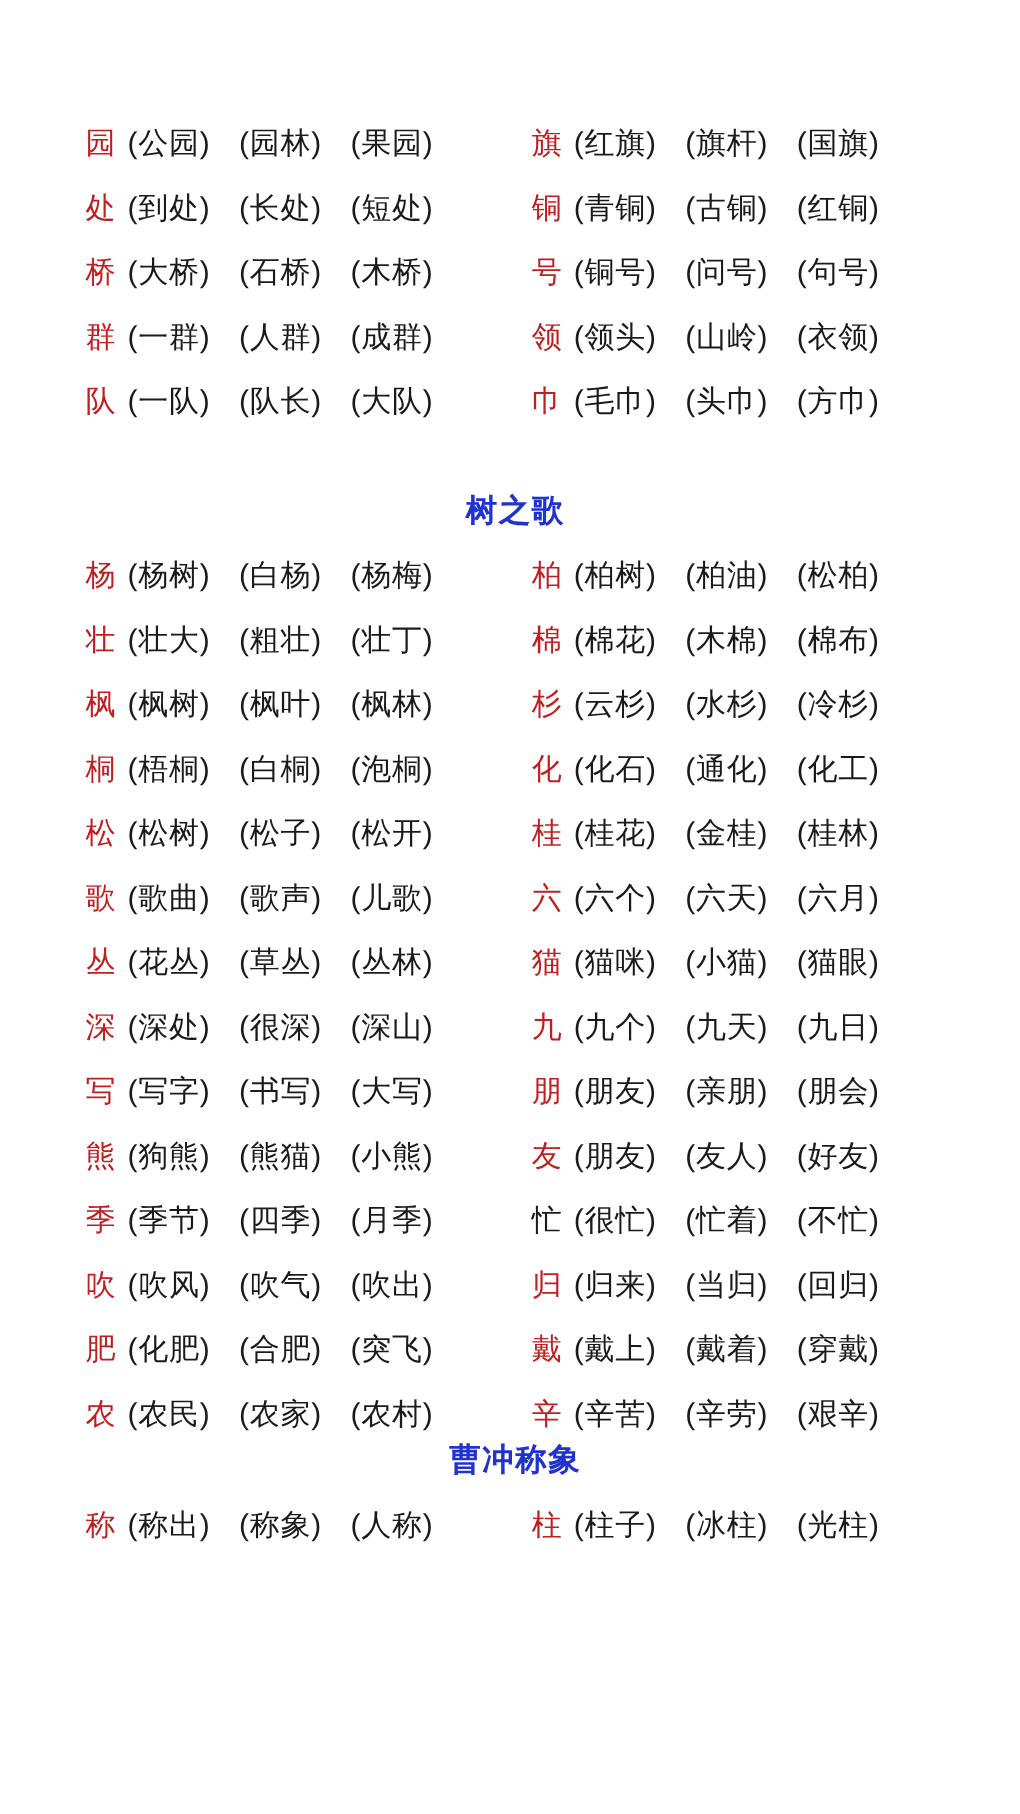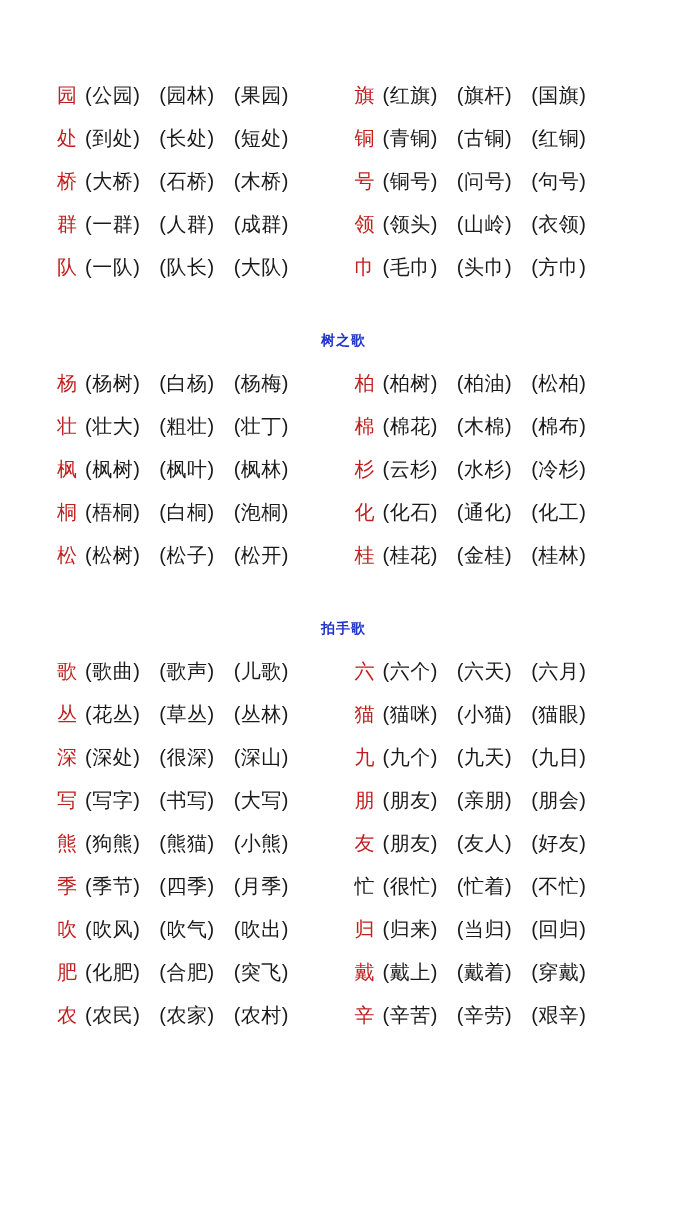--- a/index.html
+++ b/index.html
@@ -15,21 +15,21 @@
     color: var(--text-color, #1a1a1a);
   }
   #worksheet {
     padding: 74px 50px 0 57px;
     box-sizing: border-box;
   }
   .section-title {
     height: 43px;
     line-height: 43px;
     text-align: center;
-    font-size: 14px;
+    font-size: 21px;
     font-weight: 700;
     color: var(--heading-color, #2033cc);
     margin-top: 30px;
     letter-spacing: 1px;
   }
   .section-title.tight {
     margin-top: -12px;
   }
   .word-row {
     display: flex;
@@ -204,21 +204,20 @@
         </div>
         <div class="entry">
           <span class="headword">桂</span>
           <span class="word-item">(桂花)</span>
           <span class="word-item">(金桂)</span>
           <span class="word-item">(桂林)</span>
         </div>
       </div>
     </section>
     <section>
-      <h2 class="section-title" style="margin: 30px 0px 0px;">拍手歌</h2>
       <div class="word-row">
         <div class="entry">
           <span class="headword">歌</span>
           <span class="word-item">(歌曲)</span>
           <span class="word-item">(歌声)</span>
           <span class="word-item">(儿歌)</span>
         </div>
         <div class="entry">
           <span class="headword">六</span>
           <span class="word-item">(六个)</span>
@@ -334,13 +333,30 @@
           <span class="word-item">(农村)</span>
         </div>
         <div class="entry">
           <span class="headword">辛</span>
           <span class="word-item">(辛苦)</span>
           <span class="word-item">(辛劳)</span>
           <span class="word-item">(艰辛)</span>
         </div>
       </div>
     </section>
+    <section>
+      <h2 class="section-title tight" style="margin: -12px 0px 0px;">曹冲称象</h2>
+      <div class="word-row">
+        <div class="entry">
+          <span class="headword">称</span>
+          <span class="word-item">(称出)</span>
+          <span class="word-item">(称象)</span>
+          <span class="word-item">(人称)</span>
+        </div>
+        <div class="entry">
+          <span class="headword">柱</span>
+          <span class="word-item">(柱子)</span>
+          <span class="word-item">(冰柱)</span>
+          <span class="word-item">(光柱)</span>
+        </div>
+      </div>
+    </section>
   </main>
 
 </body></html>

